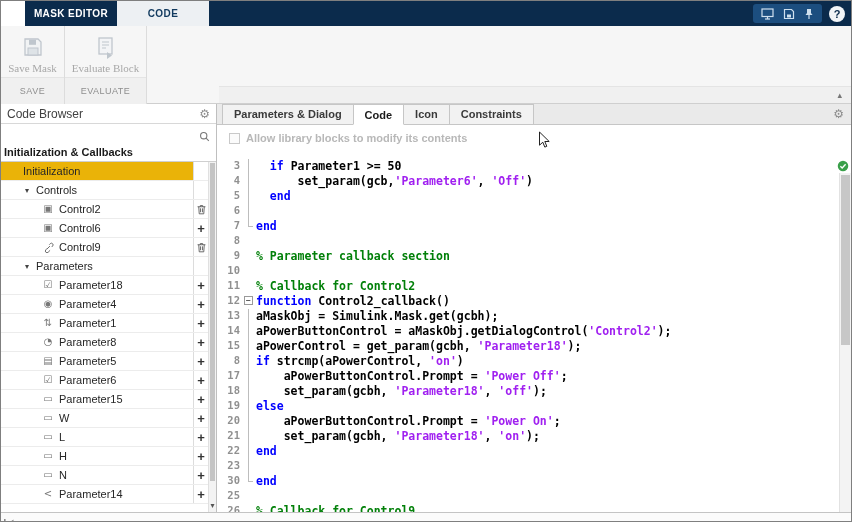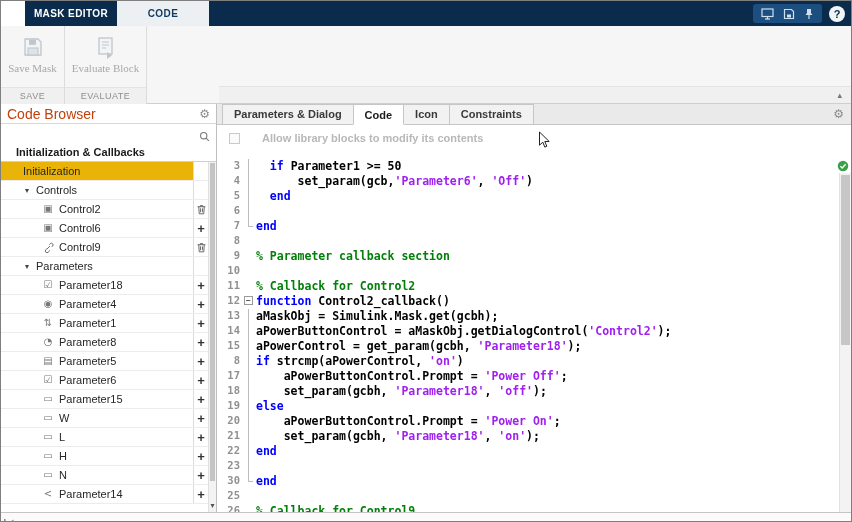--- a/index.html
+++ b/index.html
@@ -19,33 +19,33 @@
   
   .ribbon{position:absolute;left:0;top:25px;right:0;height:78px;background:#f6f6f6;border-bottom:1px solid #cfcfcf;}
   .rstrip{position:absolute;left:218px;right:0;bottom:0;height:17px;background:#f0f0f0;border-top:1px solid #e4e4e4;}
   .rgroup{position:absolute;top:0;height:78px;border-right:1px solid #dcdcdc;}
   .g1{left:0;width:64px;}.g2{left:64px;width:82px;}.g3{left:146px;width:72px;}
   .rbtn{position:absolute;top:4px;left:0;right:0;height:56px;display:flex;flex-direction:column;align-items:center;gap:2px;padding-top:3px;}
   .ricon{height:27px;display:flex;align-items:center;}
   .rlabel{font-size:11px;color:#3a3a3a;white-space:nowrap;}
   .rbtn.disabled .rlabel{color:#a8a8a8;font-family:Liberation Serif, serif;}
   .rbtn.disabled .ricon{opacity:.5;}
-  .rsection{position:absolute;bottom:0;left:0;right:0;height:17px;display:flex;align-items:center;justify-content:center;font-size:9px;color:#8e8e8e;letter-spacing:.5px;background:#f0f0f0;border-top:1px solid #e4e4e4;}
+  .rsection{position:absolute;bottom:0;left:0;right:0;height:27px;display:flex;align-items:center;justify-content:center;font-size:9px;color:#8e8e8e;letter-spacing:.5px;background:#f0f0f0;border-top:1px solid #e4e4e4;}
   .ribbon-collapse{position:absolute;right:9px;bottom:3px;font-size:9px;color:#777;}
 
   
   .browser{position:absolute;left:0;top:103px;width:216px;bottom:9px;background:#fff;border-right:1px solid #bfbfbf;}
   .bheader{position:absolute;top:0;left:0;right:0;height:20px;border-bottom:1px solid #d8d8d8;display:flex;align-items:center;padding:0 6px;}
-  .btitle{font-size:14px;color:#c2410c;}
+  .btitle{font-size:12px;color:#404040;}
   .gear{margin-left:auto;color:#8c8c8c;font-size:12px;line-height:1;}
   .bsearch{position:absolute;top:20px;left:0;right:0;height:19px;padding:1px 2px;}
   .searchbox{width:100%;height:17px;border:1px solid #aaa;font-size:11px;padding:0 18px 0 4px;font-family:"Liberation Sans",sans-serif;color:#333;}
   .searchbox::placeholder{color:#9a9a9a;}
   .searchicon{position:absolute;right:6px;top:4px;}
-  .btreeheader{position:absolute;top:39px;left:0;right:0;height:19px;border-bottom:1px solid #cfcfcf;display:flex;align-items:center;padding:0 15px;font-size:11px;font-weight:bold;color:#1a1a1a;}
+  .btreeheader{position:absolute;top:39px;left:0;right:0;height:19px;border-bottom:1px solid #cfcfcf;display:flex;align-items:center;padding:0 3px;font-size:11px;font-weight:bold;color:#1a1a1a;}
   #tree{position:absolute;top:58px;left:0;right:8px;bottom:0;overflow:hidden;}
   .trow{height:19px;display:flex;border-bottom:1px solid #ececec;}
   .trow.sel .tlabel{background:#eab308;}
   .tlabel{flex:1;display:flex;align-items:center;font-size:11px;color:#262626;overflow:hidden;white-space:nowrap;}
   .tlabel.ind1{padding-left:22px;}
   .tlabel.indg{padding-left:24px;}
   .tlabel.ind2{padding-left:40px;}
   .caret{font-size:8px;color:#444;margin-right:7px;}
   .ticon{width:14px;display:flex;justify-content:center;margin-right:4px;}
   .uglyph{font-size:10px;color:#777;line-height:1;}
@@ -56,21 +56,21 @@
   .tdown{position:absolute;bottom:2px;left:0;right:0;text-align:center;font-size:8px;color:#555;}
 
   
   .rightpanel{position:absolute;left:216px;top:103px;right:0;bottom:9px;background:#fff;font-weight:bold;}
   .etabs{position:absolute;top:0;left:0;right:0;height:21px;background:#eaeaea;border-bottom:1px solid #c6c6c6;display:flex;align-items:flex-end;padding-left:5px;}
   .etab{height:20px;line-height:19px;padding:0 11px;font-size:11px;color:#3a3a3a;background:#f2f2f2;border:1px solid #c6c6c6;border-bottom:none;margin-right:-1px;white-space:nowrap;}
   .etab.active{background:#fff;position:relative;height:21px;line-height:20px;margin-bottom:-1px;border-bottom:1px solid #fff;color:#1a1a1a;}
   .egear{position:absolute;right:7px;top:4px;margin-left:0;}
   .libcheck{position:absolute;top:21px;left:0;right:0;height:26px;display:flex;align-items:center;padding-left:12px;gap:6px;background:#fff;}
   .cbox{width:11px;height:11px;border:1px solid #c9c9c9;background:#fbfbfb;flex:none;}
-  .clabel{font-size:11px;color:#b8b8b8;margin-left:16px;}
+  .clabel{font-size:11px;color:#b8b8b8;}
   .editor{position:absolute;top:47px;left:0;right:0;bottom:0;overflow:hidden;background:#fff;}
   #code-lines{position:absolute;top:8px;left:0;right:14px;font-family:"DejaVu Sans Mono","Liberation Mono",monospace;font-size:11.5px;}
   .cline{height:15px;display:flex;white-space:pre;}
   .lnum{width:26px;text-align:right;padding-right:3px;color:#909090;font-size:10.5px;flex:none;}
   .lfold{width:13px;flex:none;position:relative;}
   .fbox{position:absolute;left:1px;top:2px;width:9px;height:9px;border:1px solid #9a9a9a;background:#fff;font-size:8px;line-height:7px;text-align:center;color:#555;}
   .ltext{flex:1;}
   .tok-k{color:#0000ff;}
   .tok-s{color:#a020f0;}
   .tok-c{color:#028009;}

